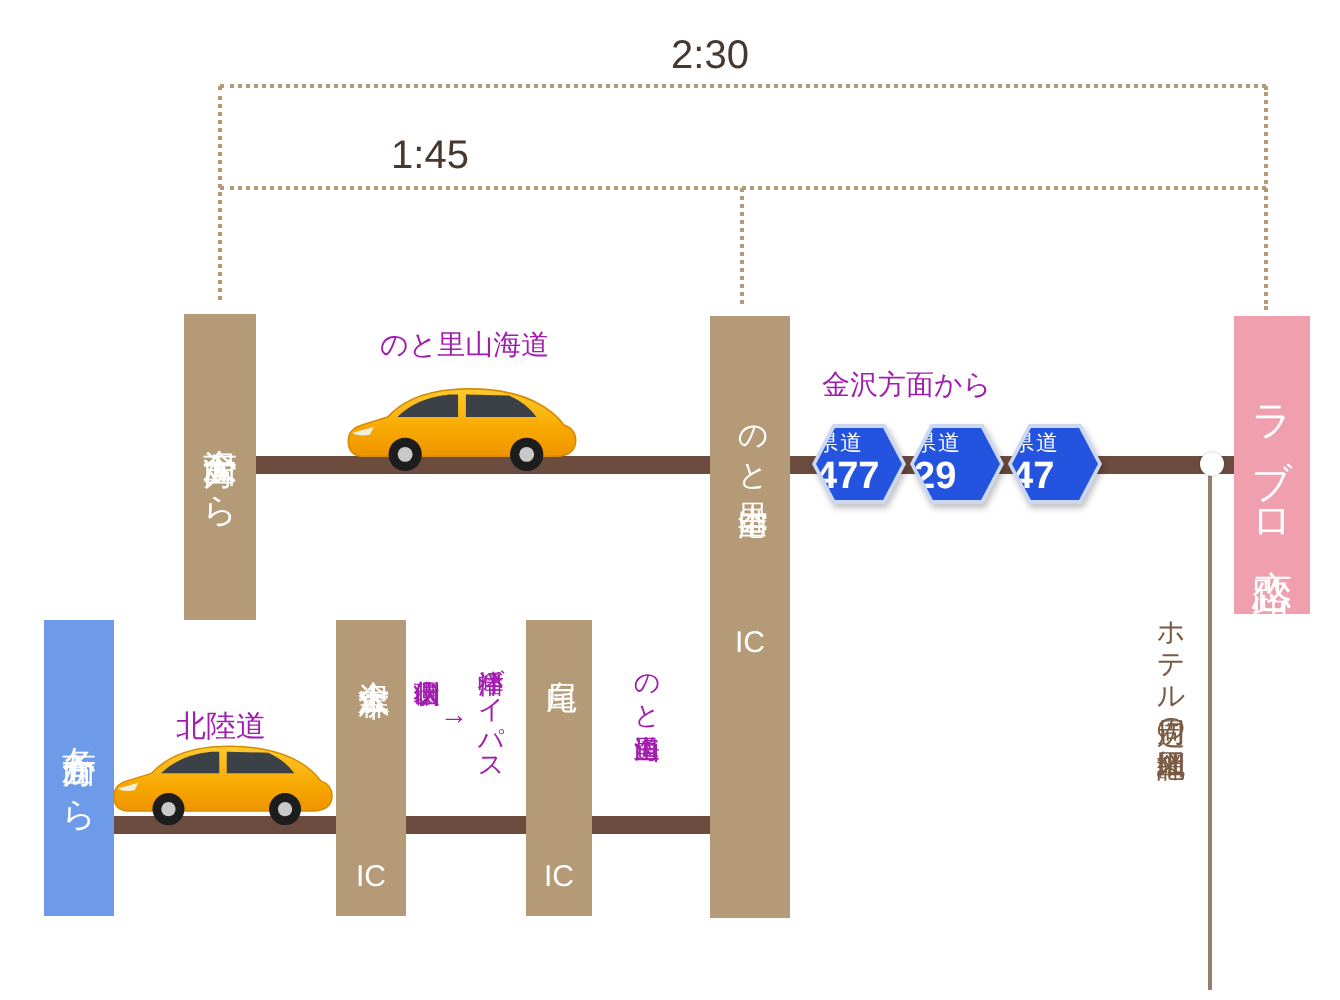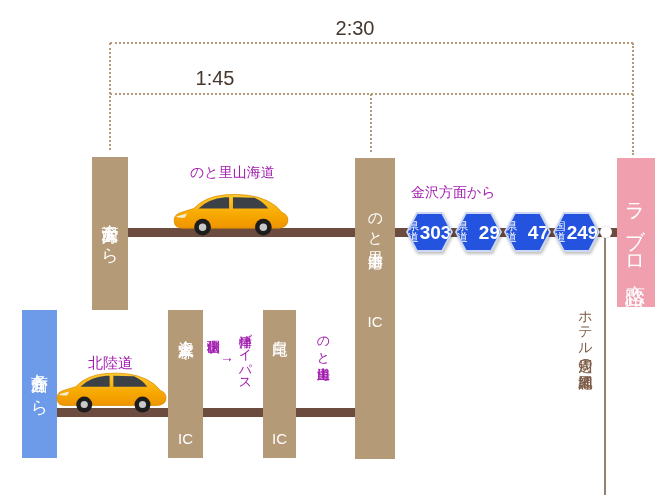--- a/index.html
+++ b/index.html
@@ -36,22 +36,22 @@
 
   
   .lbl{position:absolute;color:#a21caf;z-index:2;}
   .lbl-v{writing-mode:vertical-rl;text-orientation:upright;}
 
   
   .shields{position:absolute;left:406px;top:212px;display:flex;gap:2px;z-index:3;
            filter:drop-shadow(1px 2px 1.5px rgba(0,0,0,.25));}
   .shield{width:47px;height:40px;background:var(--shield-rim);display:flex;align-items:center;justify-content:center;
           clip-path:polygon(0 50%,22% 0,78% 0,100% 50%,78% 100%,22% 100%);}
-  .shield-in{width:43px;height:36px;background:var(--shield);color:#fff;display:flex;flex-direction:row;
-             align-items:center;justify-content:center;line-height:1;
+  .shield-in{width:43px;height:36px;background:var(--shield);color:#fff;display:flex;flex-direction:column;
+             justify-content:center;line-height:1;
              clip-path:polygon(0 50%,22% 0,78% 0,100% 50%,78% 100%,22% 100%);}
   .shield-type{font-size:11px;letter-spacing:1px;}
   .shield-num{font-size:19px;font-weight:bold;margin-top:1px;}
 
   .car{position:absolute;z-index:3;}
 </style>
 </head>
 <body>
 
 <div class="canvas">
@@ -128,39 +128,33 @@
   <div class="lbl" style="left:220px;top:349px;font-size:14px;">→</div>
   <div class="lbl lbl-v" style="left:236px;top:325px;font-size:13px;">津幡バイパス</div>
   <div class="lbl lbl-v" style="left:314px;top:328px;font-size:13px;">のと里山海道</div>
   <div class="lbl lbl-v" style="left:577px;top:301px;font-size:14px;color:var(--brown-text);">ホテル周辺の詳細地図</div>
 
   
   <div class="shields">
     <div class="shield">
       <div class="shield-in">
         <span class="shield-type">県道</span>
-        <span class="shield-num">303</span>
+        <span class="shield-num">477</span>
       </div>
     </div>
     <div class="shield">
       <div class="shield-in">
         <span class="shield-type">県道</span>
         <span class="shield-num">29</span>
       </div>
     </div>
     <div class="shield">
       <div class="shield-in">
         <span class="shield-type">県道</span>
         <span class="shield-num">47</span>
-      </div>
-    </div>
-    <div class="shield">
-      <div class="shield-in">
-        <span class="shield-type">国道</span>
-        <span class="shield-num">249</span>
       </div>
     </div>
   </div>
 
   
   <svg class="car" style="left:172px;top:187px;" width="118" height="49" viewBox="0 0 120 50">
       <use href="#car-shape"></use>
     </svg>
   <svg class="car" style="left:55px;top:366px;" width="113" height="47" viewBox="0 0 120 50">
       <use href="#car-shape"></use>

